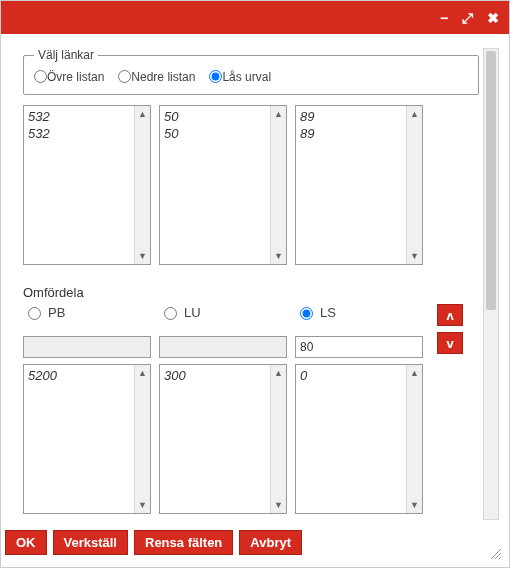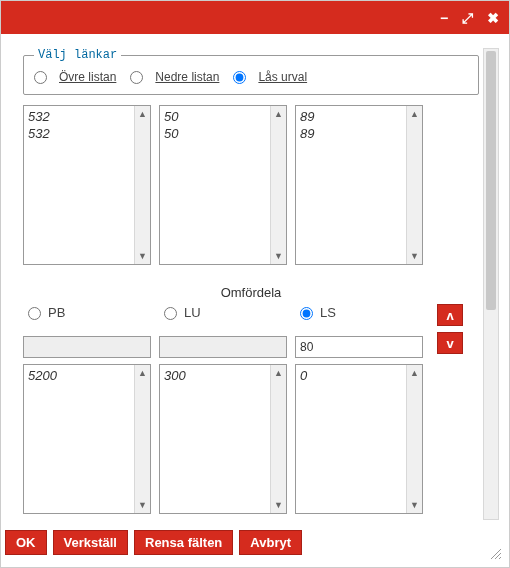--- a/index.html
+++ b/index.html
@@ -85,36 +85,34 @@
   }
 
   fieldset.radio-group {
     border: 1px solid #999;
     border-radius: 2px;
     margin: 0 0 10px 0;
     padding: 8px 10px 10px 10px;
   }
   fieldset.radio-group legend {
     padding: 0 4px;
-    color: #0369a1;
+    color: #404040;
     font-size: 12px;
-    font-family: Liberation Mono, monospace;
   }
   .radio-row {
     display: flex;
     align-items: center;
     gap: 14px;
     color: #444;
   }
   .radio-row label {
     display: flex;
-    align-items: flex-end;
-    gap: 12px;
+    align-items: flex-start;
+    gap: 0;
     cursor: pointer;
-    text-decoration: underline;
   }
   .radio-row input[type=radio] {
     margin: 0;
   }
 
   .lists-row {
     display: flex;
     gap: 8px;
     margin-bottom: 6px;
   }
@@ -152,21 +150,21 @@
     align-items: center;
     justify-content: center;
     font-size: 9px;
     color: #666;
   }
   .list-scroll .arrow.up { top: 0; }
   .list-scroll .arrow.down { bottom: 0; }
 
   .omfordela-row {
     display: flex;
-    justify-content: center;
+    justify-content: flex-start;
     color: #333;
     font-size: 13px;
     padding-right: 0;
     margin-top: 14px;
     margin-bottom: 4px;
   }
 
   .mid-row {
     display: flex;
     gap: 8px;

